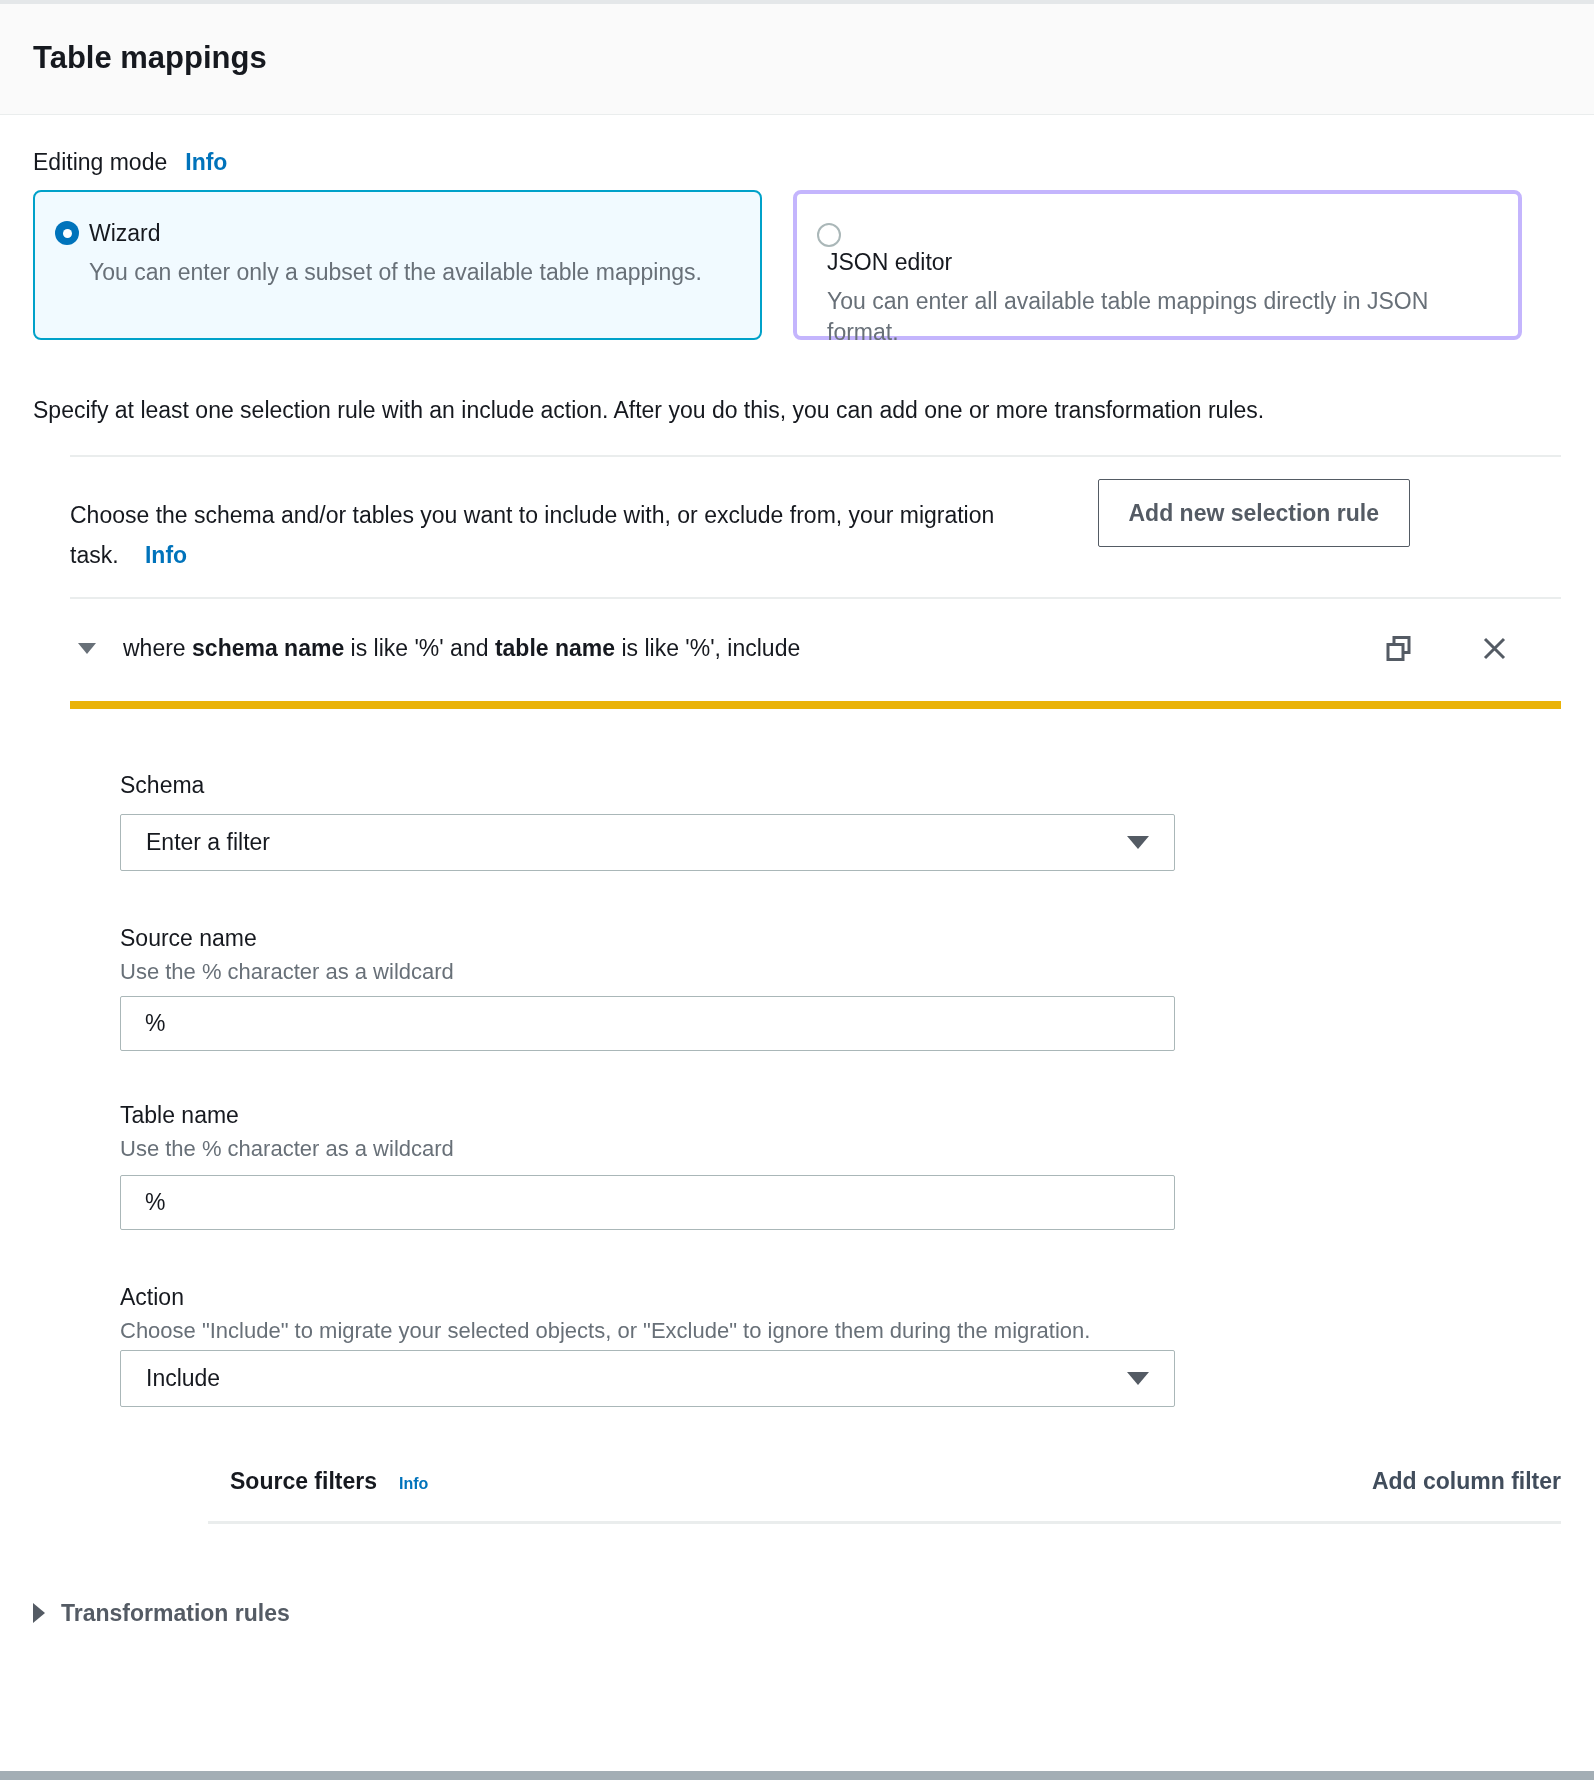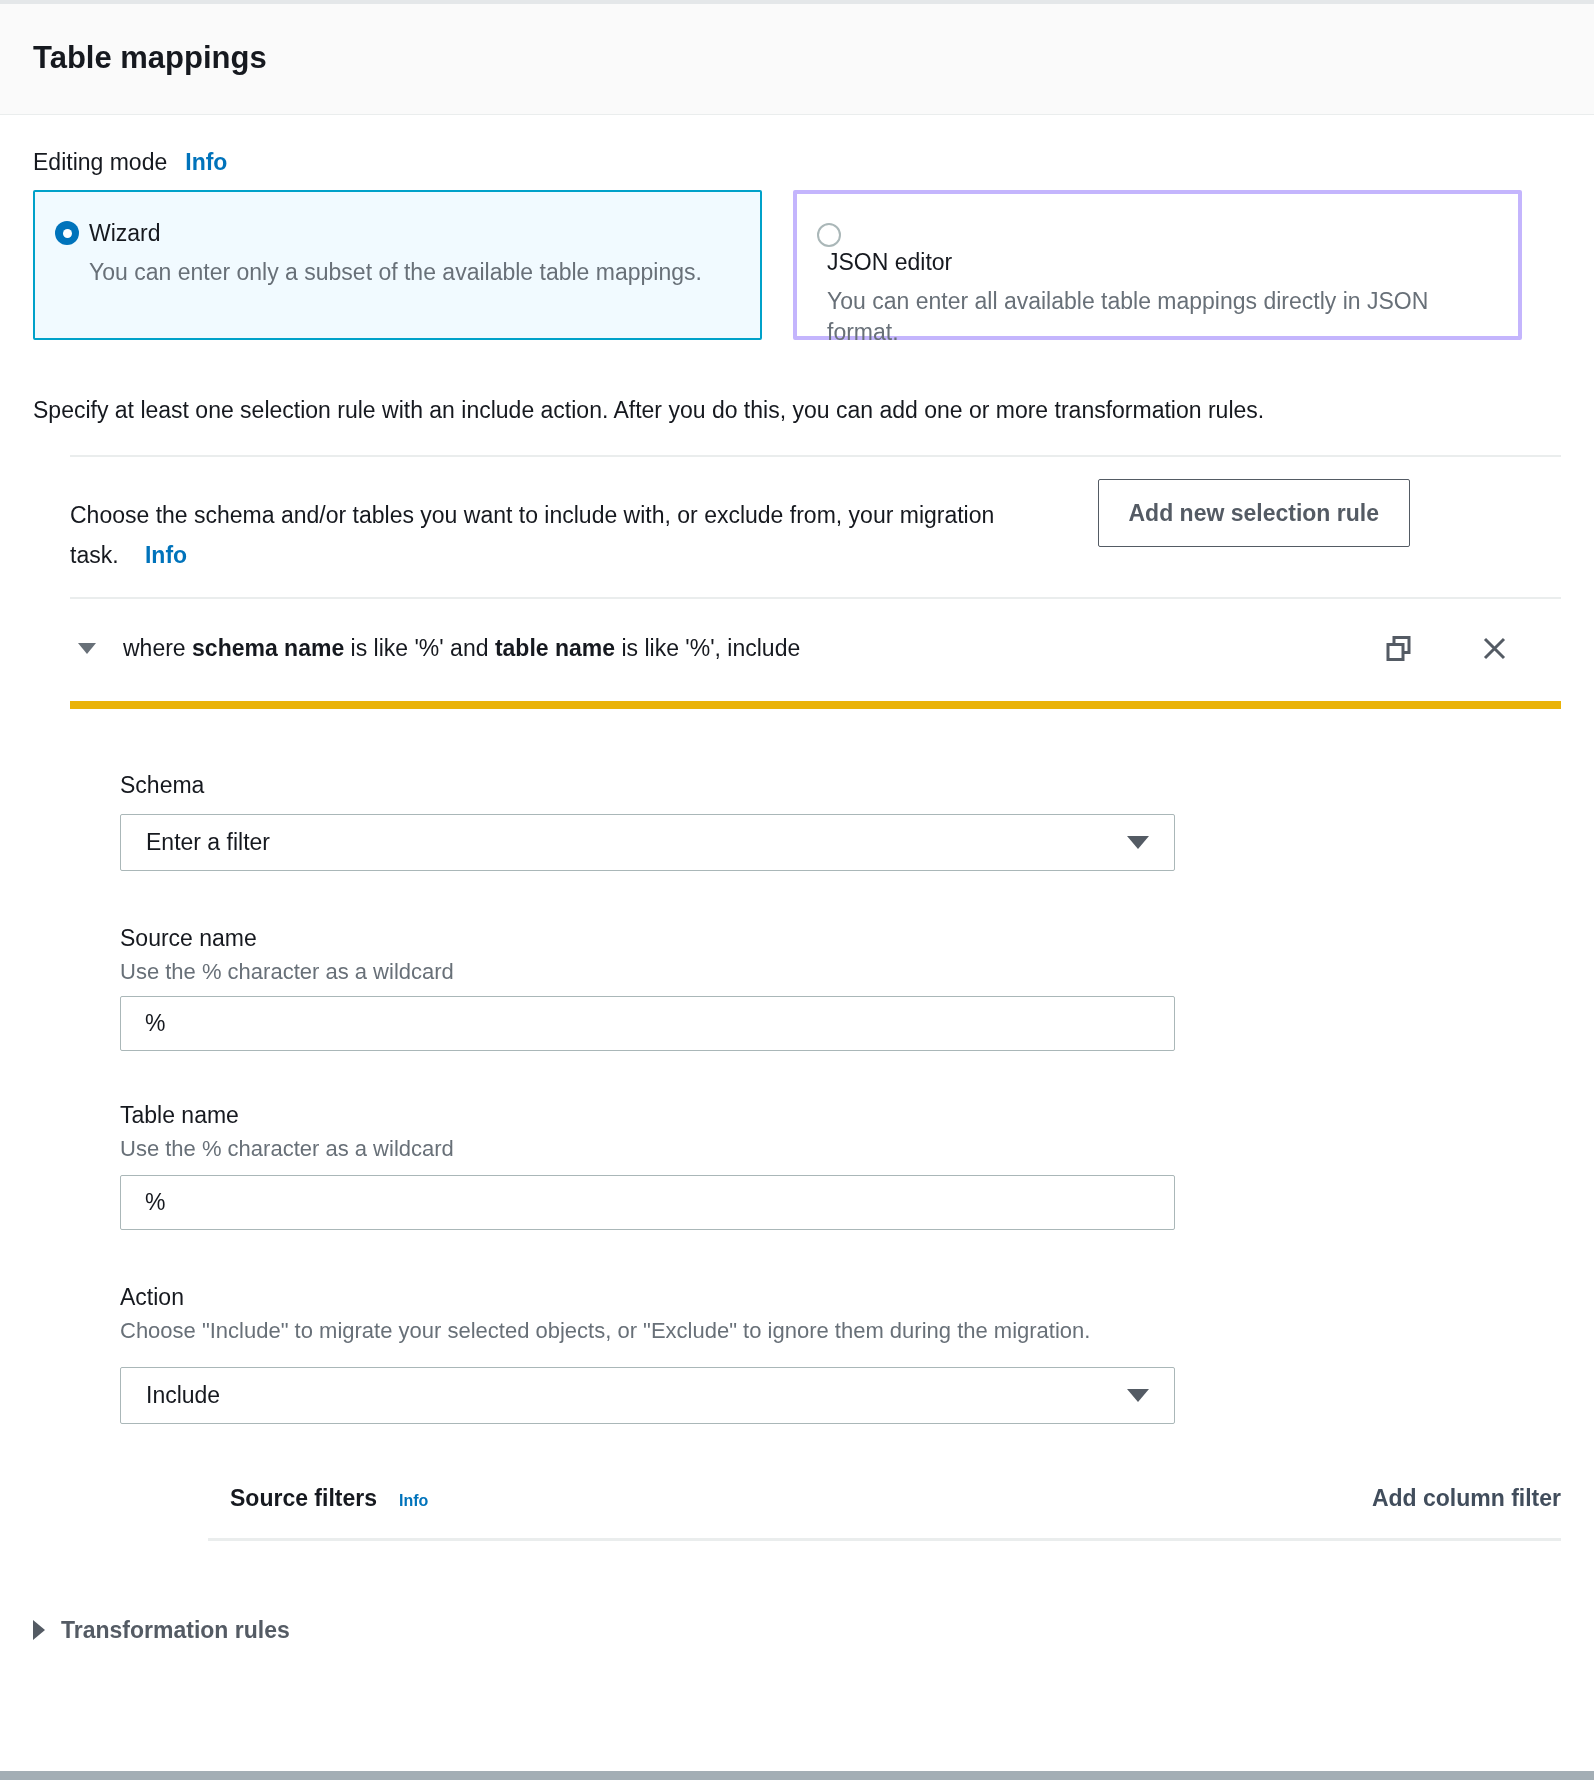--- a/index.html
+++ b/index.html
@@ -14,21 +14,21 @@
     padding:34px 33px 36px 33px;
   }
   .page-header h1{margin:0;font-size:31px;font-weight:700;color:#16191f;line-height:40px;}
   .content{padding:0 33px;}
 
   
   .editing-mode-row{margin-top:32px;display:flex;align-items:baseline;font-size:23px;line-height:30px;}
   .info-link{color:#0073bb;font-weight:700;margin-left:18px;text-decoration:none;cursor:pointer;}
   .cards{margin-top:13px;display:flex;gap:31px;}
   .card{
-    width:729px;height:150px;box-sizing:border-box;border-radius:2px;
+    width:729px;height:150px;box-sizing:border-box;border-radius:8px;
     padding:26px 24px 0 20px;display:flex;align-items:flex-start;cursor:pointer;
   }
   .card.selected{border:2px solid #00a1c9;background:#f1faff;}
   .card.unselected{border:4px solid #c4b5fd;background:#ffffff;flex-direction:column;}
   .radio{width:24px;height:24px;border-radius:50%;flex:0 0 auto;margin-top:3px;position:relative;box-sizing:border-box;}
   .radio.checked{background:#0073bb;}
   .radio.checked::after{
     content:"";position:absolute;left:50%;top:50%;width:9px;height:9px;margin:-4.5px 0 0 -4.5px;
     background:#ffffff;border-radius:50%;
   }
@@ -80,21 +80,21 @@
     border:1px solid #aab7b8;border-radius:2px;background:#ffffff;
     display:flex;align-items:center;padding:0 25px;font-size:23px;color:#16191f;cursor:pointer;
   }
   .select-box .select-caret{margin-left:auto;width:0;height:0;border-left:11px solid transparent;border-right:11px solid transparent;border-top:13px solid #545b64;}
   .text-input{
     margin-top:11px;width:1055px;height:55px;box-sizing:border-box;
     border:1px solid #aab7b8;border-radius:2px;background:#ffffff;
     padding:0 24px;font-size:23px;color:#16191f;font-family:inherit;display:block;
   }
   .input-table{margin-top:13px;}
-  .select-action{margin-top:23px;gap:44px;}
+  .select-action{margin-top:6px;gap:44px;}
 
   .source-filters{margin-left:88px;margin-top:58px;}
   .source-filters-row{display:flex;align-items:baseline;}
   .source-filters-label{font-size:23px;font-weight:700;color:#16191f;line-height:32px;margin-left:22px;}
   .source-filters-row .info-link{margin-left:22px;}
   .add-column-filter{
     margin-left:auto;background:none;border:none;padding:0;cursor:pointer;
     font-size:23px;font-weight:700;color:#414d5c;font-family:inherit;line-height:32px;
   }
   .sf-divider{margin-top:24px;border-top:3px solid #eaeded;}

